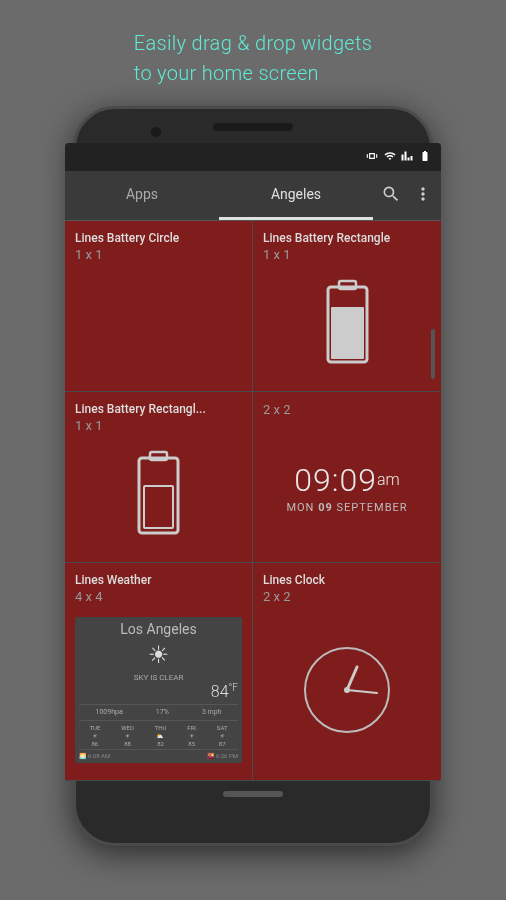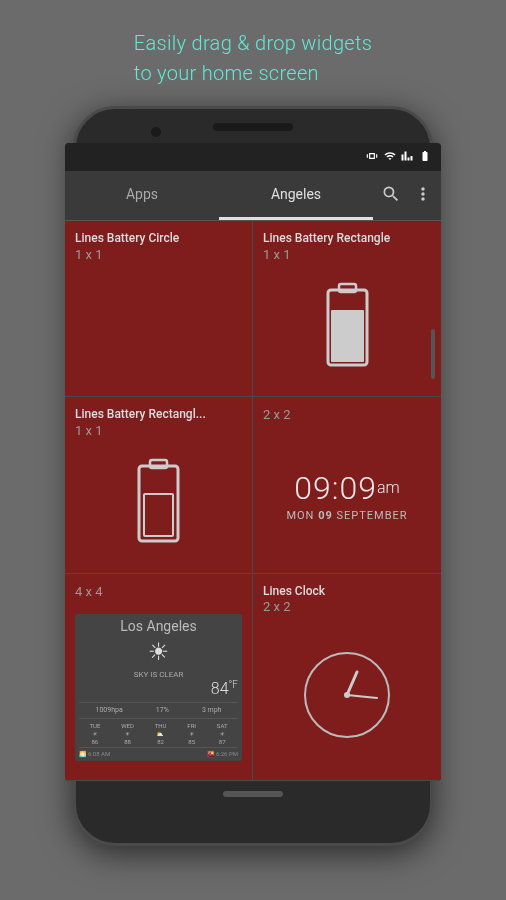--- a/index.html
+++ b/index.html
@@ -438,20 +438,21 @@
               <span class="digital-time">09:09</span><span class="digital-time-am">am</span>
             </div>
             <div class="digital-date">
               MON <strong>09</strong> SEPTEMBER
             </div>
           </div>
         </div>
       </div>
 
       <div class="widget-cell">
+        <div class="widget-title">Lines Weather</div>
         <div class="widget-size">4 x 4</div>
         <div class="widget-preview">
           <div class="weather-preview">
             <div class="weather-city">Los Angeles</div>
             <div class="weather-icon-row">☀</div>
             <div class="weather-desc">SKY IS CLEAR</div>
             <div class="weather-temp">
               <span>84</span><span class="weather-temp-unit">°F</span>
             </div>
             <div class="weather-stats">

